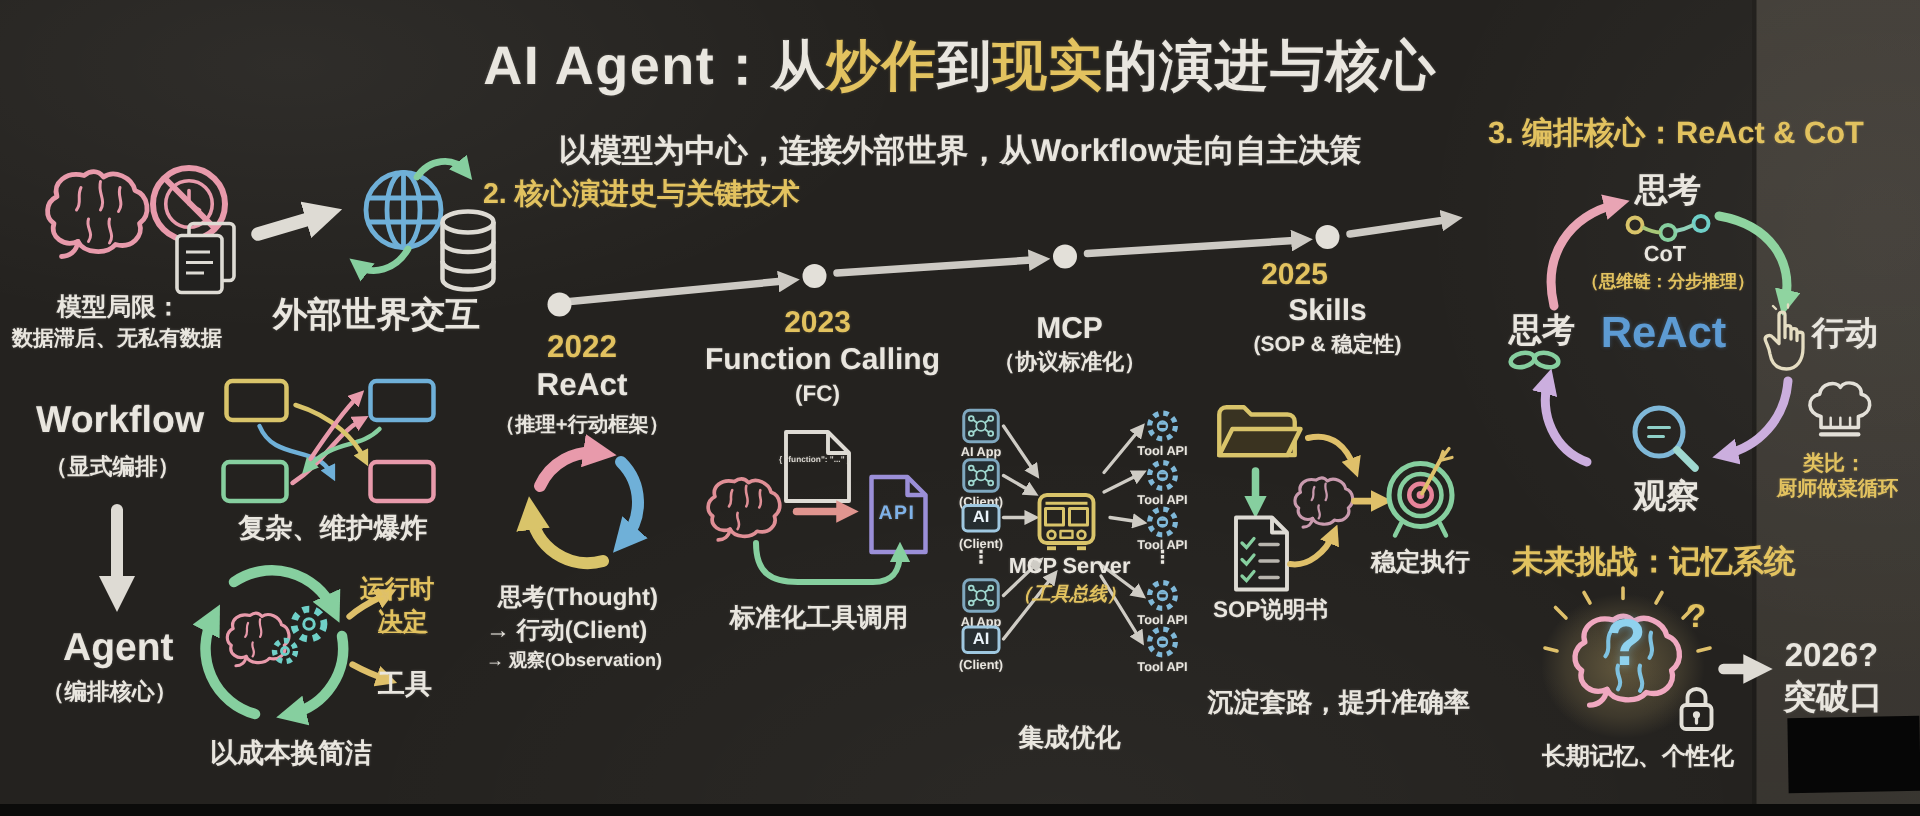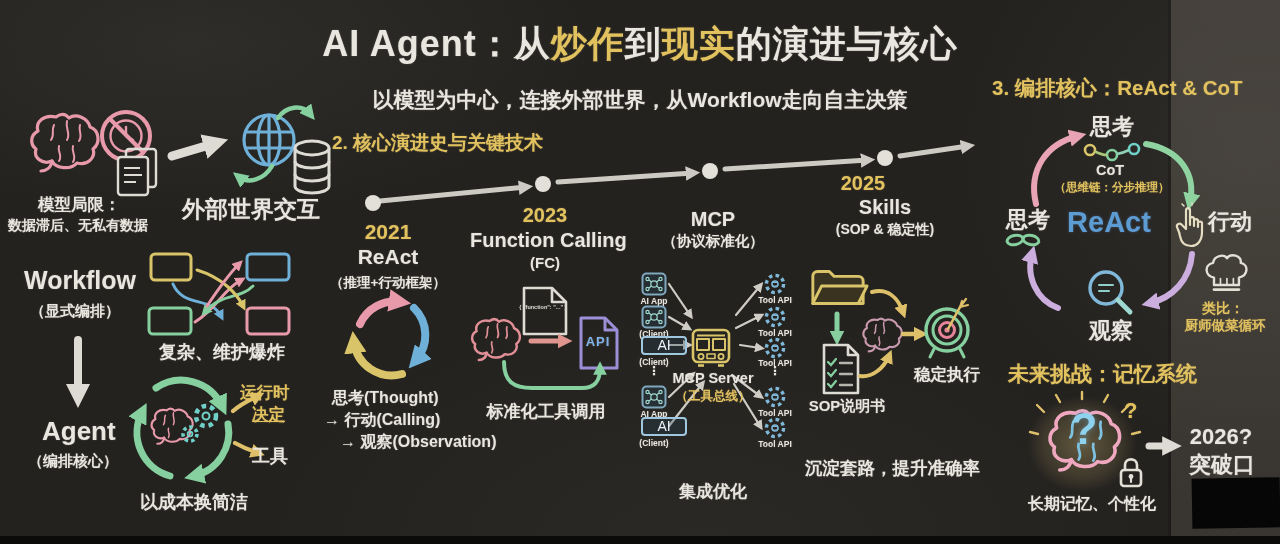--- a/index.html
+++ b/index.html
@@ -26,22 +26,22 @@
     background:linear-gradient(to bottom, rgba(235,220,195,.15), rgba(235,220,195,.10));
     border-left:3px solid rgba(8,8,8,.55);
   }
   .bottom-strip { position:absolute; left:0; top:536px; width:1280px; height:8px; background:#0b0b0a; }
   .glow {
     position:absolute; left:1012px; top:382px; width:140px; height:124px;
     background:radial-gradient(closest-side, rgba(240,210,130,.30), rgba(240,210,130,.12) 55%, transparent 78%);
   }
   .redact { position:absolute; left:1192px; top:478px; width:88px; height:50px; background:#060606; transform:rotate(-1deg); }
   .aibox {
-    position:absolute; width:46px; height:19px; border:2px solid #9fc8e0; border-radius:4px;
-    color:#eaf4fa; font-size:14px; font-weight:normal; text-align:center; line-height:15px;
+    position:absolute; width:26px; height:19px; border:2px solid #9fc8e0; border-radius:4px;
+    color:#eaf4fa; font-size:11px; font-weight:bold; text-align:center; line-height:15px;
     background:rgba(40,70,85,.30);
   }
   svg { overflow:visible; }
 </style>
 </head>
 <body>
 
 <div class="board">
 
   <div class="edge-strip"></div>
@@ -210,21 +210,21 @@
         </marker>
       </defs>
     <path d="M3 5 C12 10 20 13 26 15" fill="none" stroke="#dfc06a" stroke-width="4.2" stroke-linecap="round" marker-end="url(#m11)"></path>
   </svg>
 
   <div class="txt b gold" style="left:240px;top:382px;font-size:16.5px;">运行时</div>
   <div class="txt b gold" style="left:252px;top:404px;font-size:16.5px;text-decoration:underline;">决定</div>
   <div class="txt b" style="left:252px;top:444px;font-size:18px;">工具</div>
   <div class="txt b ctr" style="left:132px;top:490px;width:124px;font-size:18px;">以成本换简洁</div>
 
-  <div class="txt b gold" style="left:322px;top:130px;font-size:19px;margin-left:10px;">2. 核心演进史与关键技术</div>
+  <div class="txt b gold" style="left:322px;top:116px;font-size:19px;">2. 核心演进史与关键技术</div>
 
   <svg class="abs" style="left:330px;top:133px;width:655px;height:92px" viewBox="0 0 655 92">
     <defs>
         <marker id="m12" viewBox="0 0 10 10" refX="5" refY="5" markerWidth="2.9" markerHeight="2.9" orient="auto-start-reverse">
           <path d="M0 0 L10 5 L0 10 Z" fill="#dcd9d2"></path>
         </marker>
       </defs>
     <g stroke="#dcd9d2" stroke-width="5" stroke-linecap="round" opacity="0.92">
       <line x1="50" y1="68" x2="196" y2="54" marker-end="url(#m12)"></line>
       <line x1="228" y1="49" x2="363" y2="40" marker-end="url(#m12)"></line>
@@ -232,21 +232,21 @@
       <line x1="570" y1="23" x2="638" y2="13" marker-end="url(#m12)"></line>
     </g>
     <g fill="#e3e0d9">
       <circle cx="43" cy="70" r="8"></circle>
       <circle cx="213" cy="51" r="8"></circle>
       <circle cx="380" cy="38" r="8"></circle>
       <circle cx="555" cy="25" r="8"></circle>
     </g>
   </svg>
 
-  <div class="txt b gold ctr" style="left:338px;top:220px;width:100px;font-size:21px;">2021</div>
+  <div class="txt b gold ctr" style="left:338px;top:220px;width:100px;font-size:21px;">2022</div>
   <div class="txt b ctr" style="left:338px;top:245px;width:100px;font-size:21px;">ReAct</div>
   <div class="txt b ctr" style="left:324px;top:274px;width:128px;font-size:13.5px;">（推理+行动框架）</div>
 
   <div class="txt b gold ctr" style="left:495px;top:204px;width:100px;font-size:20px;">2023</div>
   <div class="txt b ctr" style="left:470px;top:229px;width:150px;font-size:20px;">Function Calling</div>
   <div class="txt b ctr" style="left:495px;top:254px;width:100px;font-size:15px;">(FC)</div>
 
   <div class="txt b ctr" style="left:663px;top:208px;width:100px;font-size:20px;">MCP</div>
   <div class="txt b ctr" style="left:660px;top:232px;width:106px;font-size:14.5px;">（协议标准化）</div>
 
@@ -267,22 +267,22 @@
         </marker>
     </defs>
     <g fill="none" stroke-width="8" stroke-linecap="round">
       <path d="M20 34 A38 38 0 0 1 60 12" stroke="#e89aab" marker-end="url(#m13)"></path>
       <path d="M74 18 A38 38 0 0 1 76 70" stroke="#6fb0d8" marker-end="url(#m14)"></path>
       <path d="M62 84 A38 38 0 0 1 14 52" stroke="#d9c46a" marker-end="url(#m15)"></path>
     </g>
   </svg>
 
   <div class="txt b" style="left:332px;top:388px;font-size:16px;">思考(Thought)</div>
-  <div class="txt b" style="left:324px;top:410px;font-size:16px;">→ 行动(Calling)</div>
-  <div class="txt b" style="left:340px;top:432px;font-size:16px;">→ 观察(Observation)</div>
+  <div class="txt b" style="left:324px;top:410px;font-size:16px;">→ 行动(Client)</div>
+  <div class="txt b" style="left:324px;top:432px;font-size:12px;">→ 观察(Observation)</div>
 
   <svg class="abs" style="left:514px;top:284px;width:58px;height:54px" viewBox="0 0 58 54">
     <g fill="none" stroke="#dedbd4" stroke-width="2.6" stroke-linejoin="round">
       <path d="M10 4 H38 L52 18 V50 H10 Z"></path>
       <path d="M38 4 V18 H52"></path>
     </g>
   </svg>
   <div class="txt ctr dim" style="left:512px;top:304px;width:62px;font-size:5.5px;font-weight:bold;">{ "function": "..." }</div>
 
   <svg class="abs" style="left:468px;top:316px;width:60px;height:52px" viewBox="0 0 60 52">
@@ -395,21 +395,21 @@
       <rect x="9" y="13" width="12" height="11" stroke-width="2"></rect>
       <rect x="25" y="13" width="12" height="11" stroke-width="2"></rect>
       <circle cx="13" cy="30.5" r="2.6" stroke-width="1.8"></circle>
       <circle cx="33" cy="30.5" r="2.6" stroke-width="1.8"></circle>
       <rect x="19" y="28" width="8" height="4.5" stroke-width="1.6"></rect>
       <line x1="10" y1="39.5" x2="16" y2="39.5" stroke-width="2.6"></line>
       <line x1="30" y1="39.5" x2="36" y2="39.5" stroke-width="2.6"></line>
     </g>
   </svg>
   <div class="txt b ctr" style="left:666px;top:370px;width:94px;font-size:14.5px;">MCP Server</div>
-  <div class="txt b gold ctr" style="left:666px;top:388px;width:94px;font-size:12.5px;">（工具总线）</div>
+  <div class="txt b gold ctr" style="left:666px;top:388px;width:94px;font-size:12.5px;font-style:italic;">（工具总线）</div>
 
   <svg class="abs" style="left:762px;top:273px;width:26px;height:22px" viewBox="0 0 26 22">
       <g fill="none" stroke="#7fb8d8">
         <circle cx="13" cy="11" r="8.6" stroke-width="3.4" stroke-dasharray="3.6 3.2"></circle>
         <circle cx="13" cy="11" r="3" stroke-width="1.6"></circle>
         <path d="M10 9.5 h6 M10 13 h6" stroke-width="1.2"></path>
       </g>
     </svg>
   <div class="txt b ctr" style="left:749px;top:295px;width:52px;font-size:8.5px;">Tool API</div>
 

